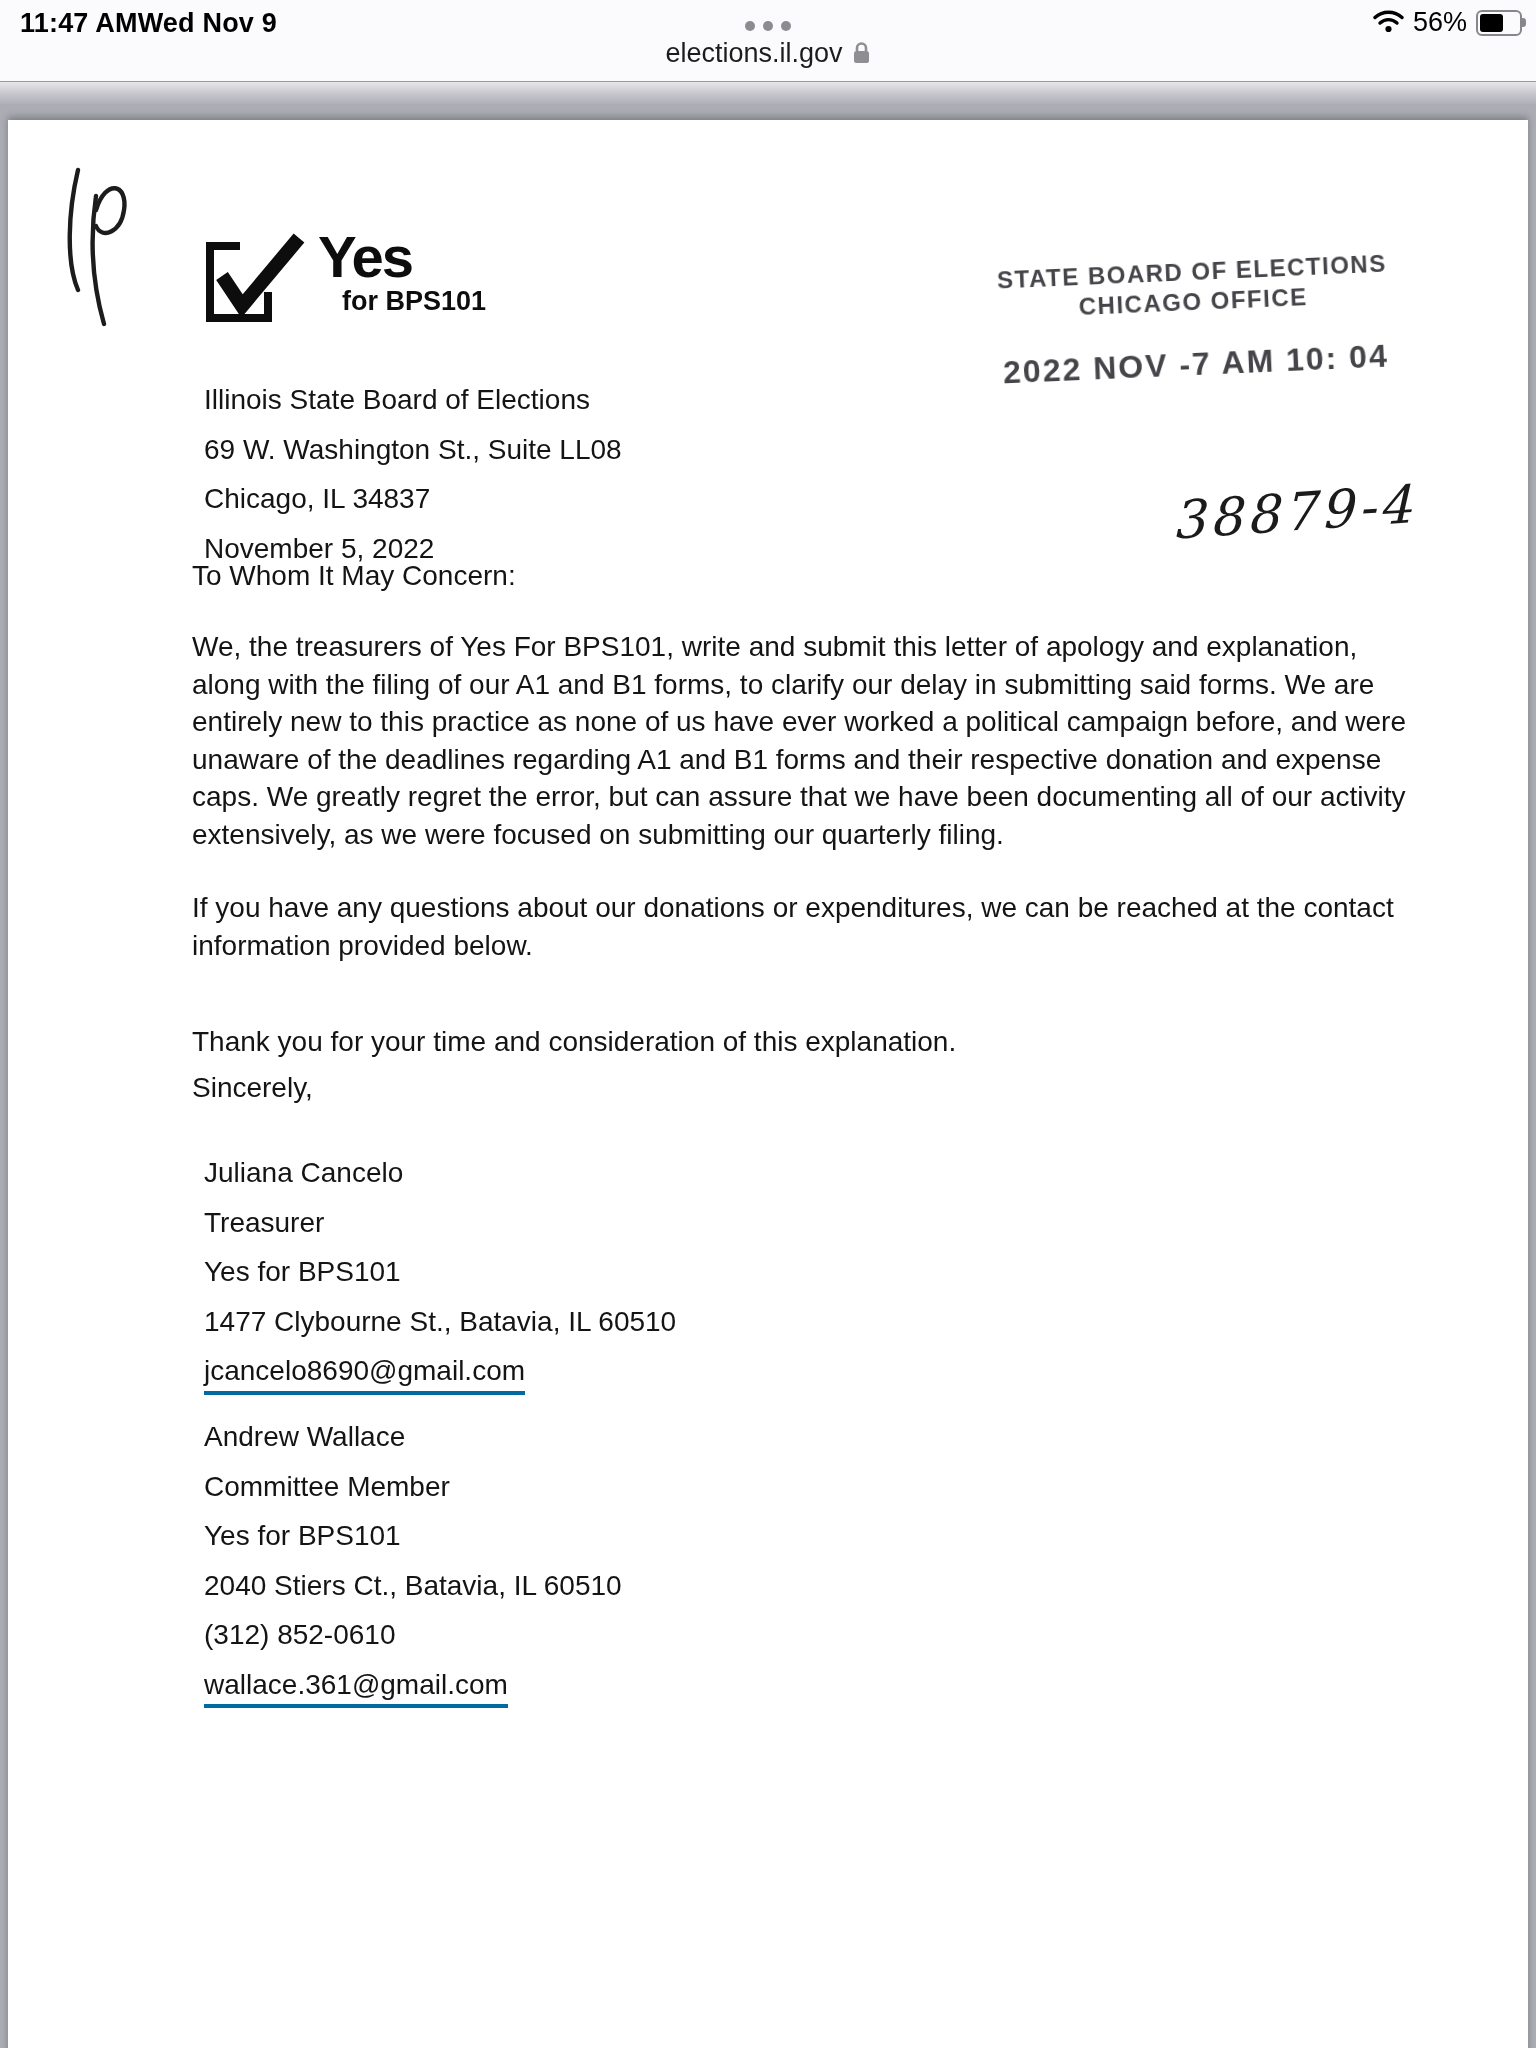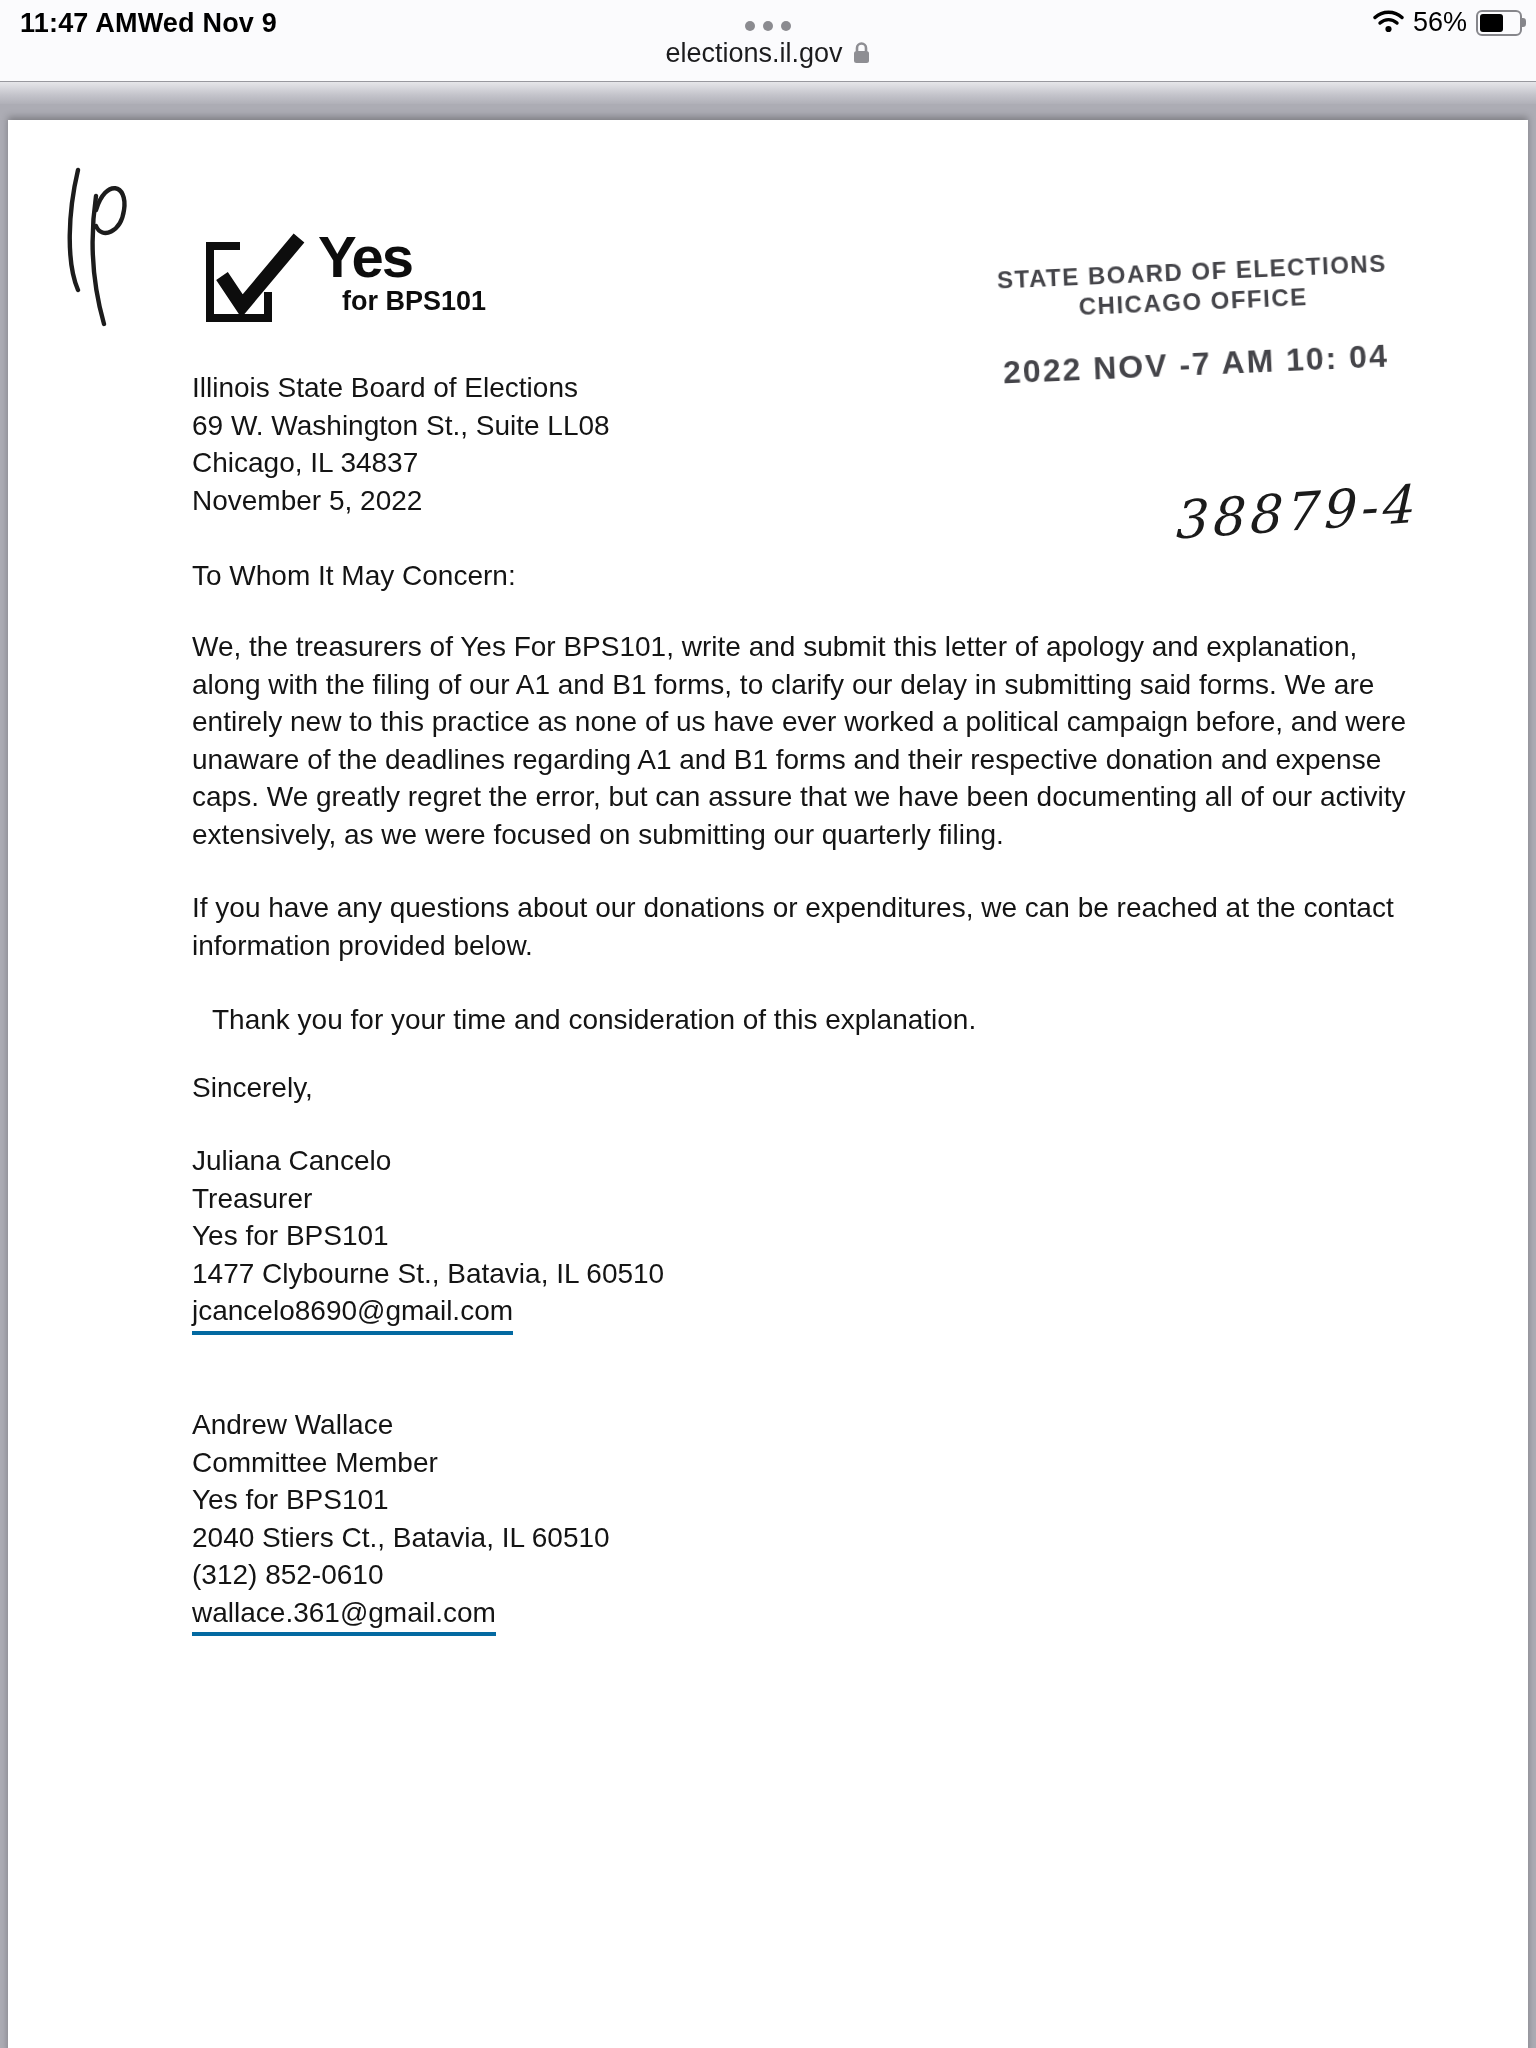--- a/index.html
+++ b/index.html
@@ -46,21 +46,21 @@
   
   .page-wrap { padding:16px 8px; }
   .page {
     position:relative; background:#ffffff; height:1937px;
     box-shadow:0 -3px 7px rgba(0,0,0,.28);
     color:#141414;
   }
   .abs { position:absolute; }
   .doc-text { font-size:28px; line-height:37.5px; color:#141414; }
   .para { width:1228px; }
-  .block { margin:0; }
+  .block { margin:12px; }
 
   
   .logo { left:190px; top:110px; display:flex; align-items:flex-start; }
   .logo-text { margin-left:10px; }
   .logo-yes { font-size:58px; font-weight:800; letter-spacing:-2px; line-height:54px; color:#0d0d0d; }
   .logo-sub { font-size:27px; font-weight:700; letter-spacing:0; margin-left:24px; margin-top:2px; color:#0d0d0d; }
 
   
   .stamp {
     left:962px; top:138px; width:448px; text-align:center;
@@ -78,21 +78,21 @@
     font-size:52px; letter-spacing:4px; color:#1b1b1b;
     transform:rotate(-4deg) skewX(-6deg);
   }
   .corner-mark { left:44px; top:42px; }
 
   
   .recipient { left:184px; top:249px; }
   .salutation { left:184px; top:437px; }
   .para1 { left:184px; top:508px; }
   .para2 { left:184px; top:769px; }
-  .para3 { left:184px; top:881px;margin-left:20px; }
+  .para3 { left:184px; top:903px; }
   .closing { left:184px; top:949px; }
   .sig1 { left:184px; top:1022px; }
   .sig2 { left:184px; top:1286px; }
   .email {
     display:inline-block;
     text-decoration-thickness:2px; text-underline-offset:4px;
     border-bottom:4px solid #0369a1; padding-bottom:1px;
   }
 </style>
 </head>

